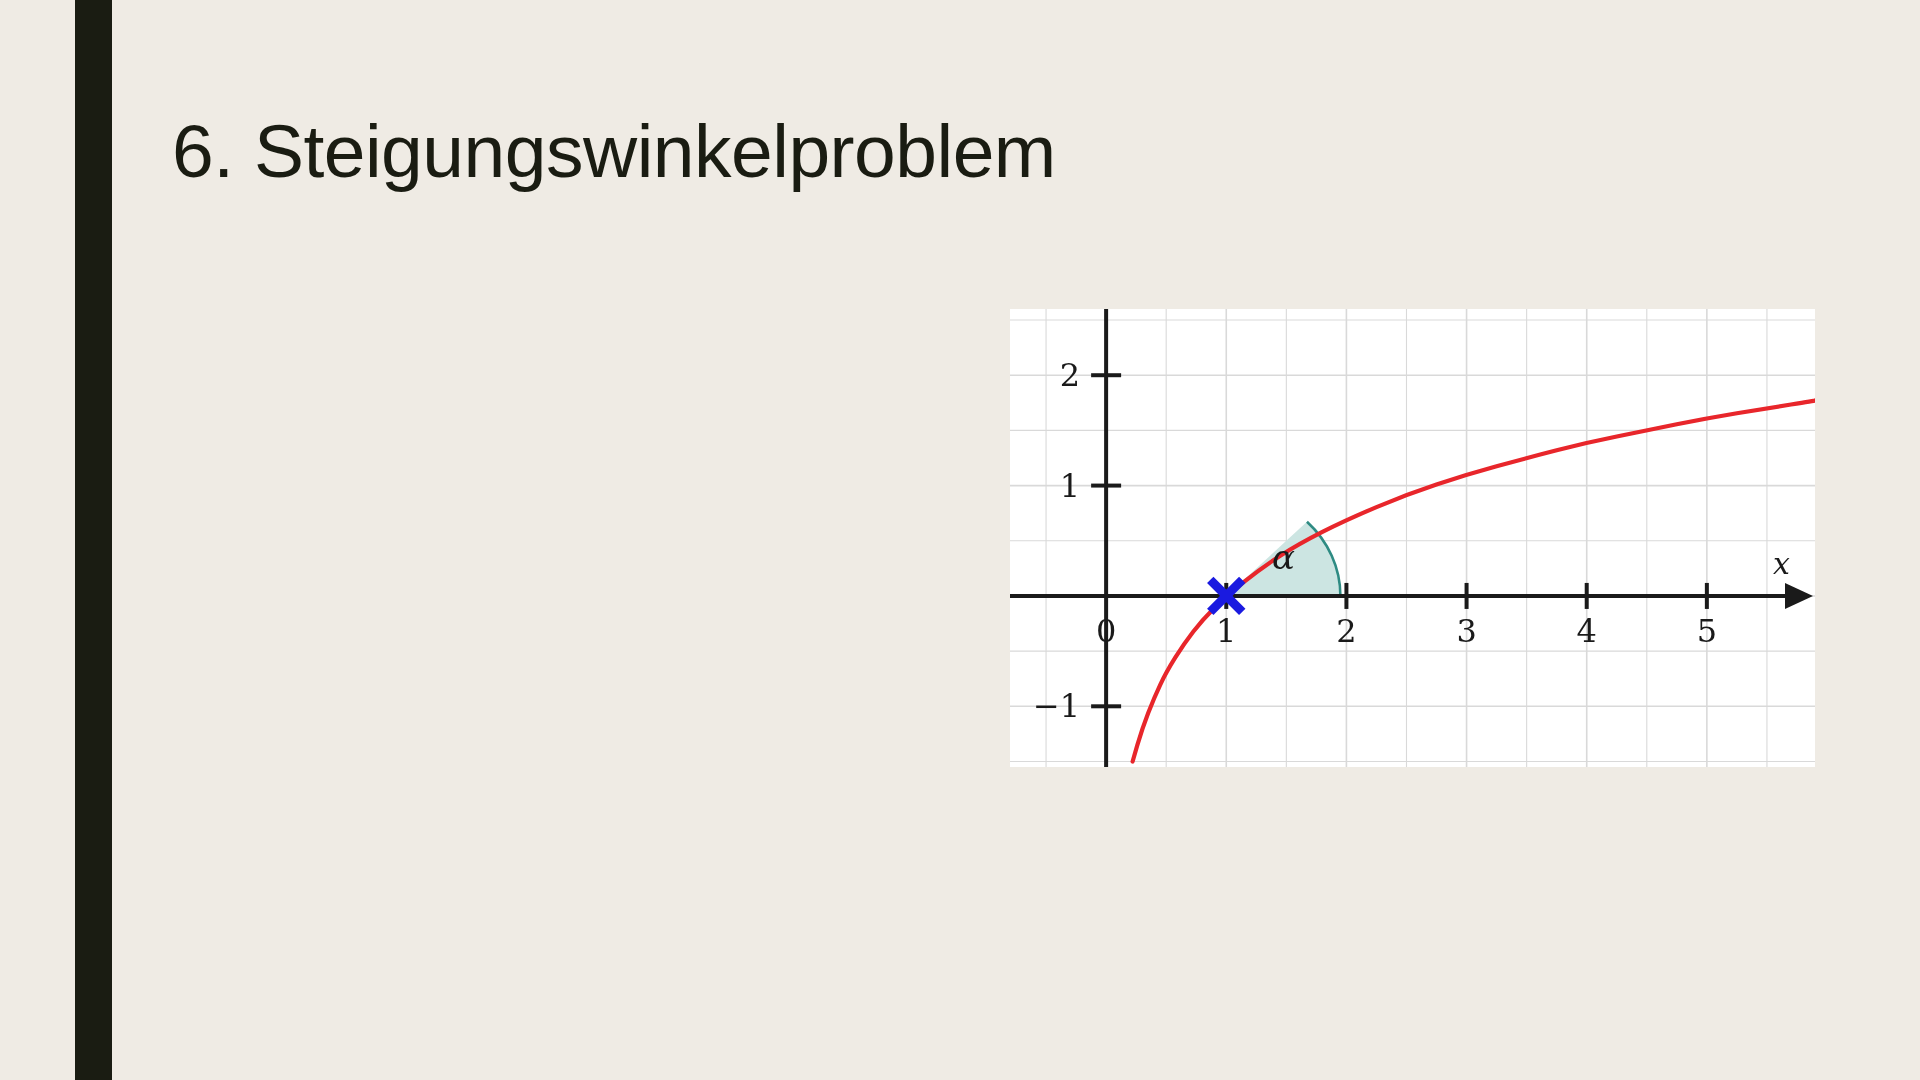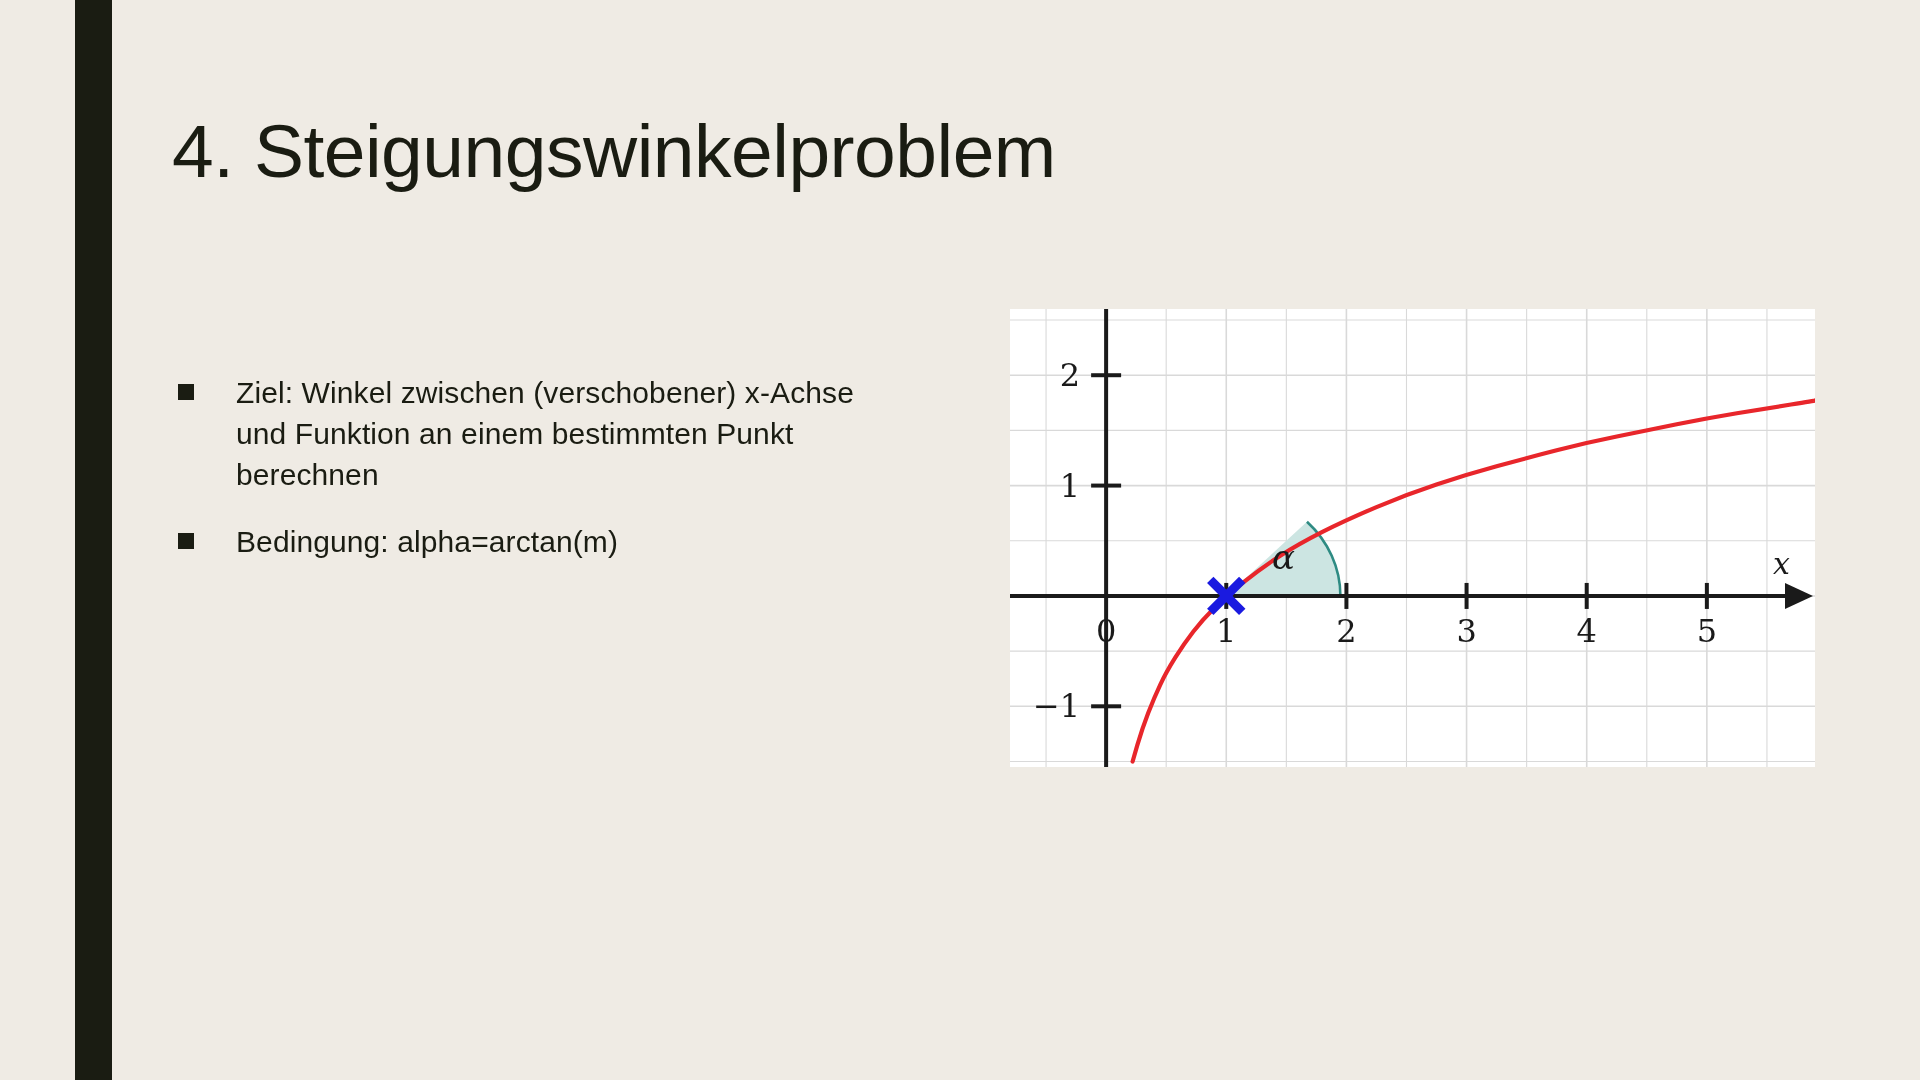--- a/index.html
+++ b/index.html
@@ -81,35 +81,22 @@
     font-style: italic;
   }
 </style>
 </head>
 <body>
 
 <div class="slide">
 
   <div class="accent-bar"></div>
 
-  <div class="slide-title">4. Steigungswinkelproblem</div>
+  <div class="slide-title">6. Steigungswinkelproblem</div>
 
-  <div class="bullet-list">
-
-    <div class="bullet-item">
-      <span class="bullet-marker"></span>
-      <span class="bullet-text">Ziel: Winkel zwischen (verschobener) x-Achse und Funktion an einem bestimmten Punkt berechnen</span>
-    </div>
-
-    <div class="bullet-item">
-      <span class="bullet-marker"></span>
-      <span class="bullet-text">Bedingung: alpha=arctan(m)</span>
-    </div>
-
-  </div>
 
   <div class="chart-frame">
     <svg class="chart-svg" id="graph" width="805" height="458" viewBox="0 0 805 458">
       <rect x="0" y="0" width="805" height="458" fill="#FFFFFF"></rect>
       <g id="gridlines">
           <line x1="36.04477611940299" y1="0" x2="36.04477611940299" y2="458" stroke="#D9D9D9" stroke-width="1.1"></line>
           <line x1="96.11940298507463" y1="0" x2="96.11940298507463" y2="458" stroke="#D9D9D9" stroke-width="1.6"></line>
           <line x1="156.19402985074626" y1="0" x2="156.19402985074626" y2="458" stroke="#D9D9D9" stroke-width="1.1"></line>
           <line x1="216.2686567164179" y1="0" x2="216.2686567164179" y2="458" stroke="#D9D9D9" stroke-width="1.6"></line>
           <line x1="276.3432835820895" y1="0" x2="276.3432835820895" y2="458" stroke="#D9D9D9" stroke-width="1.1"></line>

